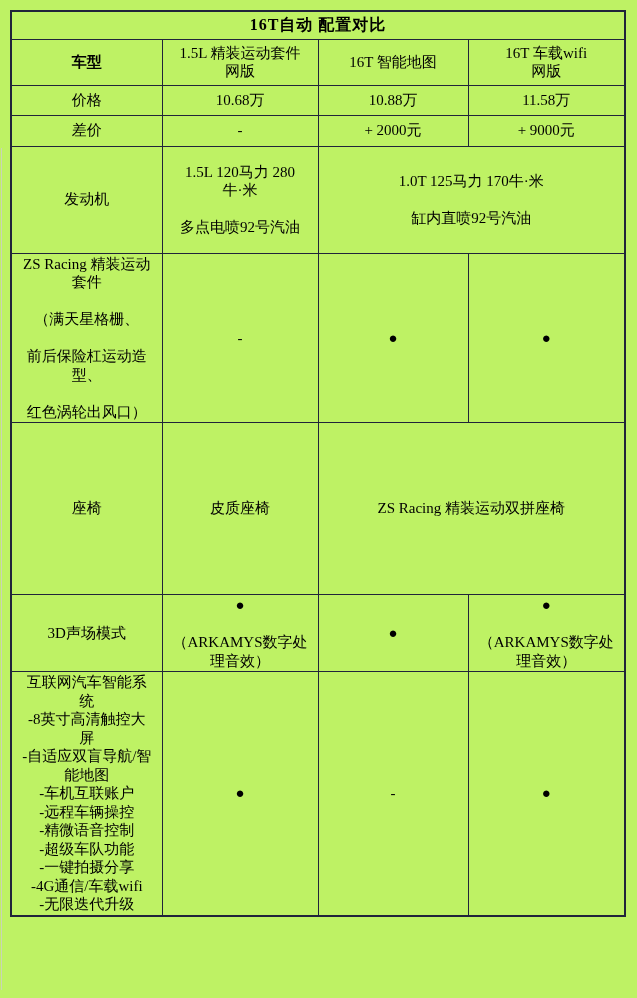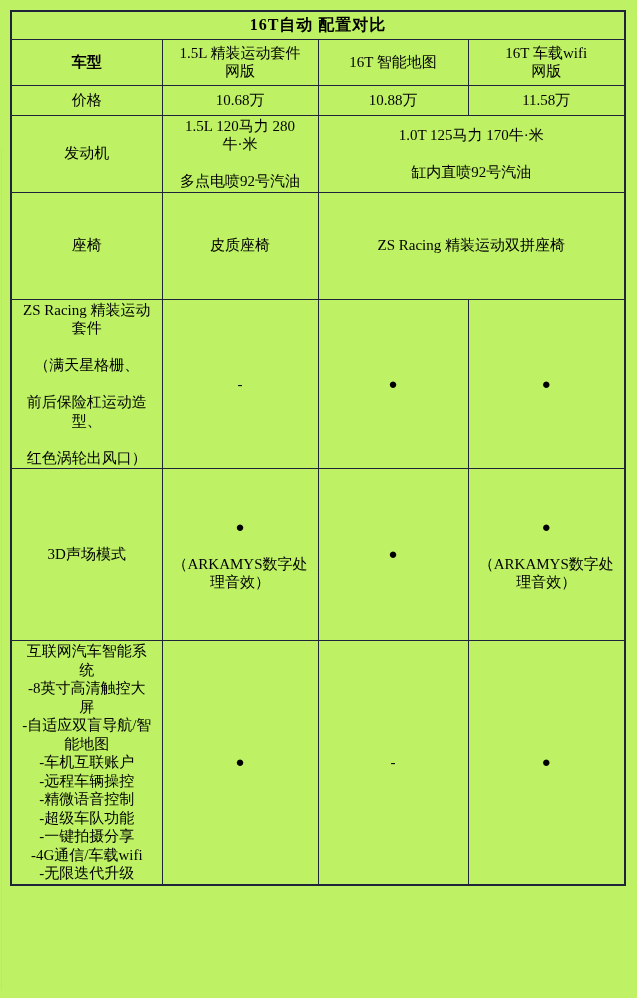--- a/index.html
+++ b/index.html
@@ -67,45 +67,51 @@
         </tr>
     </thead>
     <tbody id="body-rows">
         <tr>
           <td class="label-col">价格</td>
           <td>10.68万</td>
           <td>10.88万</td>
           <td>11.58万</td>
         </tr>
         <tr>
+          <td class="label-col">差价</td>
+          <td>-</td>
+          <td>+ 2000元</td>
+          <td>+ 9000元</td>
+        </tr>
+        <tr>
           <td class="label-col">发动机</td>
           <td>1.5L 120马力 280
 牛·米
 
 多点电喷92号汽油</td>
           <td colspan="2">1.0T 125马力 170牛·米
 
 缸内直喷92号汽油</td>
-        </tr>
-        <tr>
-          <td class="label-col">座椅</td>
-          <td>皮质座椅</td>
-          <td colspan="2">ZS Racing 精装运动双拼座椅</td>
         </tr>
         <tr>
           <td class="label-col">ZS Racing 精装运动套件
 
 （满天星格栅、
 
 前后保险杠运动造型、
 
 红色涡轮出风口）</td>
           <td>-</td>
           <td>●</td>
           <td>●</td>
+        </tr>
+        <tr>
+          <td class="label-col">座椅</td>
+          <td>皮质座椅</td>
+          <td colspan="2">ZS Racing 精装运动双拼座椅</td>
         </tr>
         <tr>
           <td class="label-col">3D声场模式</td>
           <td>●
 
 （ARKAMYS数字处理音效）</td>
           <td>●</td>
           <td>●
 
 （ARKAMYS数字处理音效）</td>

